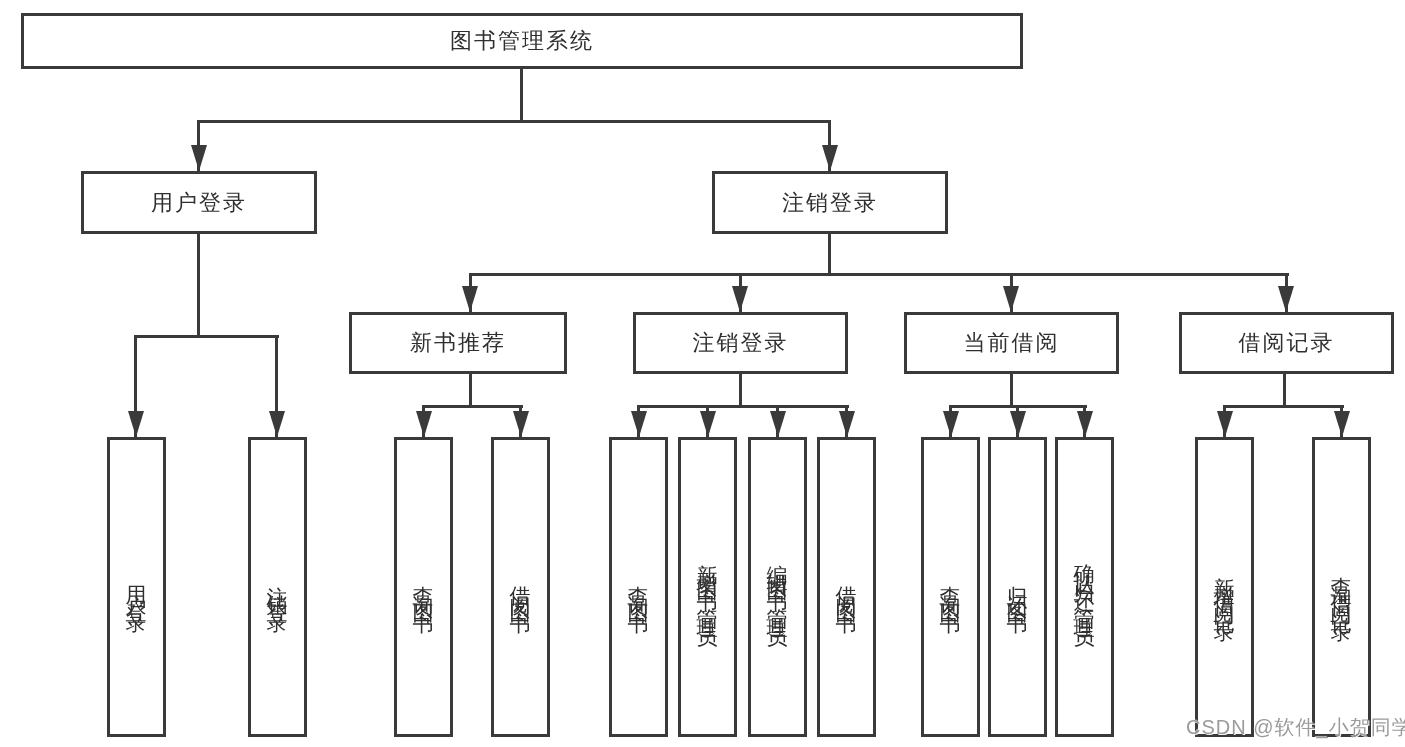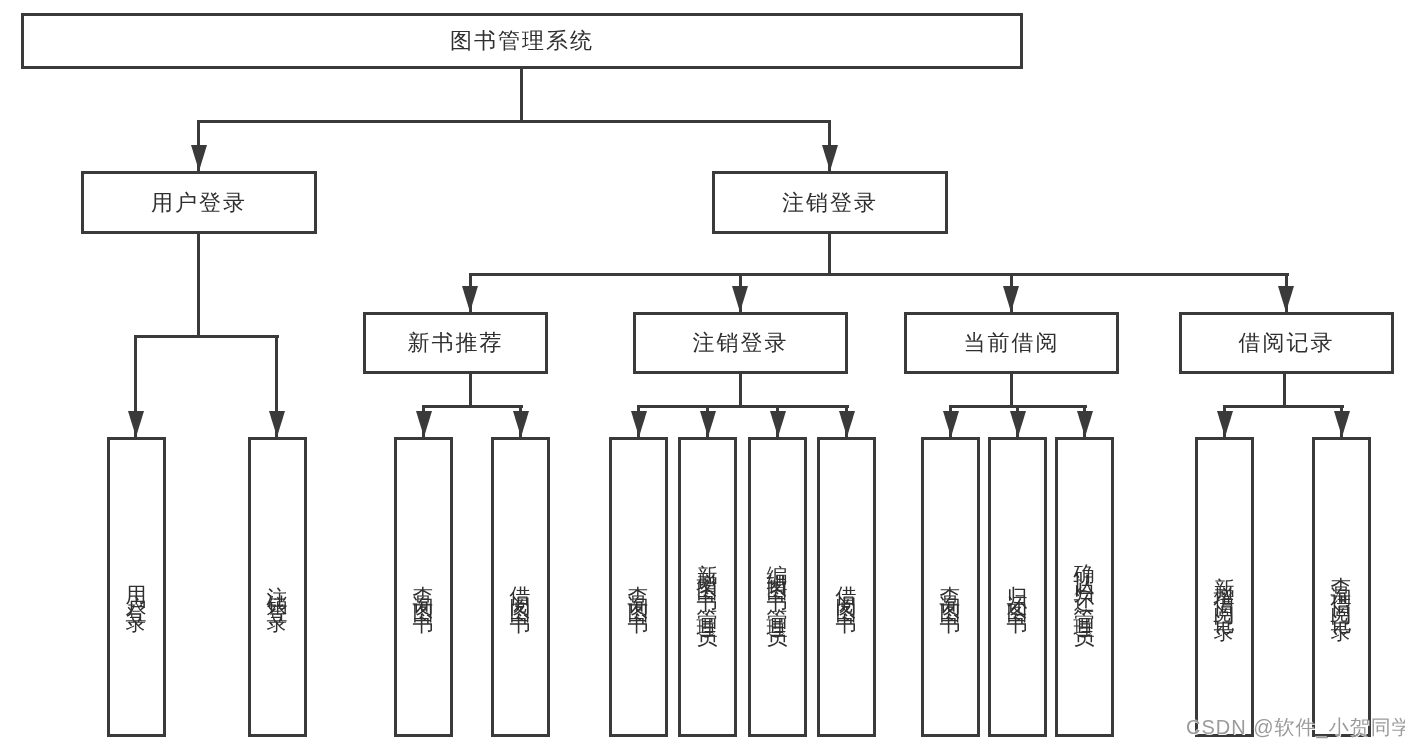--- a/index.html
+++ b/index.html
@@ -62,21 +62,21 @@
   <div class="ln" style="left:469px;top:273px;width:820px;height:3px"></div>
   <div class="ln" style="left:469px;top:273px;width:3px;height:39px"></div>
   <div class="ln" style="left:739px;top:273px;width:3px;height:39px"></div>
   <div class="ln" style="left:1010px;top:273px;width:3px;height:39px"></div>
   <div class="ln" style="left:1285px;top:273px;width:3px;height:39px"></div>
   <div class="ar" style="left:462px;top:286px"></div>
   <div class="ar" style="left:732px;top:286px"></div>
   <div class="ar" style="left:1003px;top:286px"></div>
   <div class="ar" style="left:1278px;top:286px"></div>
 
-  <div class="b" style="left:363px;top:312px;width:185px;height:62px">
+  <div class="b" style="left:349px;top:312px;width:218px;height:62px">
       <span>新书推荐</span>
     </div>
   <div class="b" style="left:633px;top:312px;width:215px;height:62px">
       <span>注销登录</span>
     </div>
   <div class="b" style="left:904px;top:312px;width:215px;height:62px">
       <span>当前借阅</span>
     </div>
   <div class="b" style="left:1179px;top:312px;width:215px;height:62px">
       <span>借阅记录</span>

